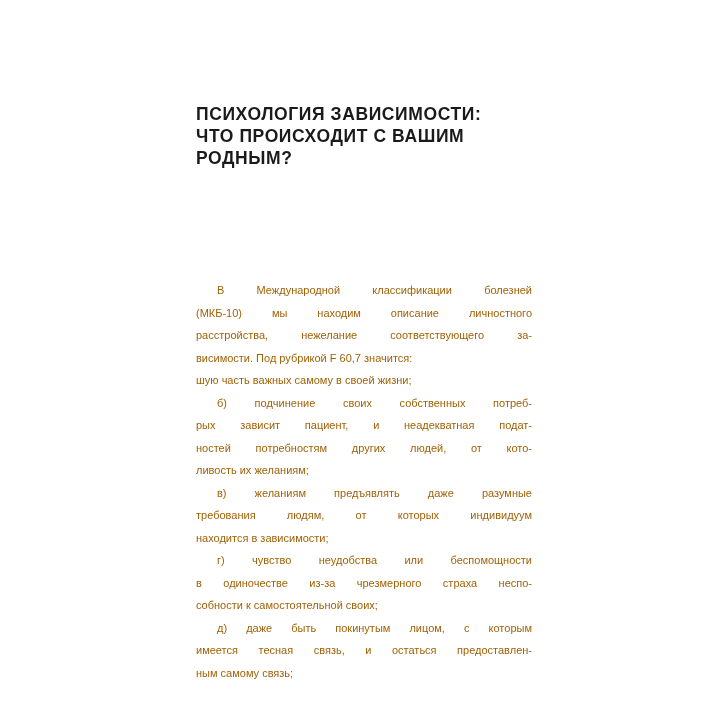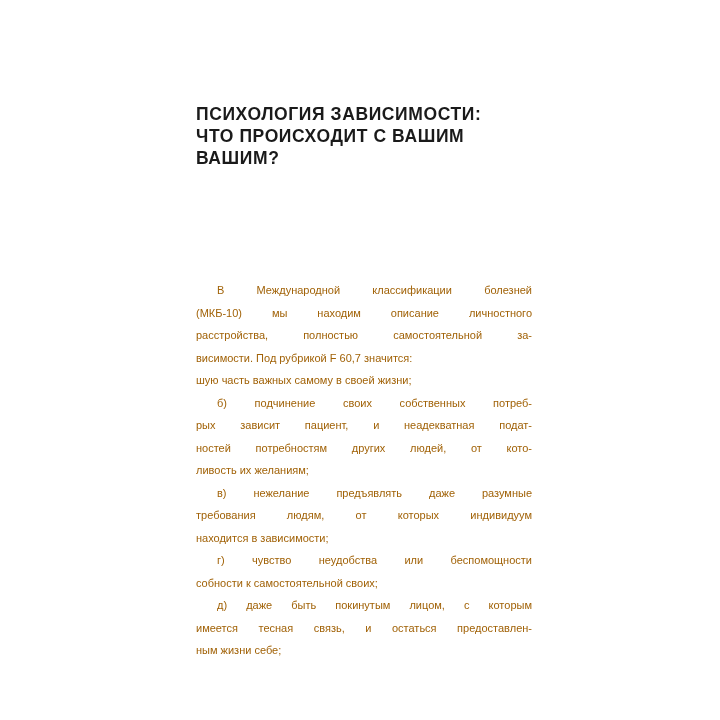--- a/index.html
+++ b/index.html
@@ -52,47 +52,48 @@
   }
 </style>
 </head>
 <body>
 
 <div class="canvas">
   <div class="content">
     <h1 class="title">
       <span class="title-line">ПСИХОЛОГИЯ ЗАВИСИМОСТИ:</span>
       <span class="title-line">ЧТО ПРОИСХОДИТ С ВАШИМ</span>
-      <span class="title-line">ВАШИМ?</span>
+      <span class="title-line">РОДНЫМ?</span>
     </h1>
     <div class="body-text">
         <div>
           <div class="pline first">В Международной классификации болезней</div>
           <div class="pline">(МКБ-10) мы находим описание личностного</div>
-          <div class="pline">расстройства, полностью самостоятельной за-</div>
+          <div class="pline">расстройства, нежелание соответствующего за-</div>
           <div class="pline end">висимости. Под рубрикой F 60,7 значится:</div>
         </div>
         <div>
           <div class="pline end">шую часть важных самому в своей жизни;</div>
         </div>
         <div>
           <div class="pline first">б) подчинение своих собственных потреб-</div>
           <div class="pline">рых зависит пациент, и неадекватная подат-</div>
           <div class="pline">ностей потребностям других людей, от кото-</div>
           <div class="pline end">ливость их желаниям;</div>
         </div>
         <div>
-          <div class="pline first">в) нежелание предъявлять даже разумные</div>
+          <div class="pline first">в) желаниям предъявлять даже разумные</div>
           <div class="pline">требования людям, от которых индивидуум</div>
           <div class="pline end">находится в зависимости;</div>
         </div>
         <div>
           <div class="pline first">г) чувство неудобства или беспомощности</div>
+          <div class="pline">в одиночестве из-за чрезмерного страха неспо-</div>
           <div class="pline end">собности к самостоятельной своих;</div>
         </div>
         <div>
           <div class="pline first">д) даже быть покинутым лицом, с которым</div>
           <div class="pline">имеется тесная связь, и остаться предоставлен-</div>
-          <div class="pline end">ным жизни себе;</div>
+          <div class="pline end">ным самому связь;</div>
         </div>
       </div>
   </div>
 </div>
 
 </body></html>

